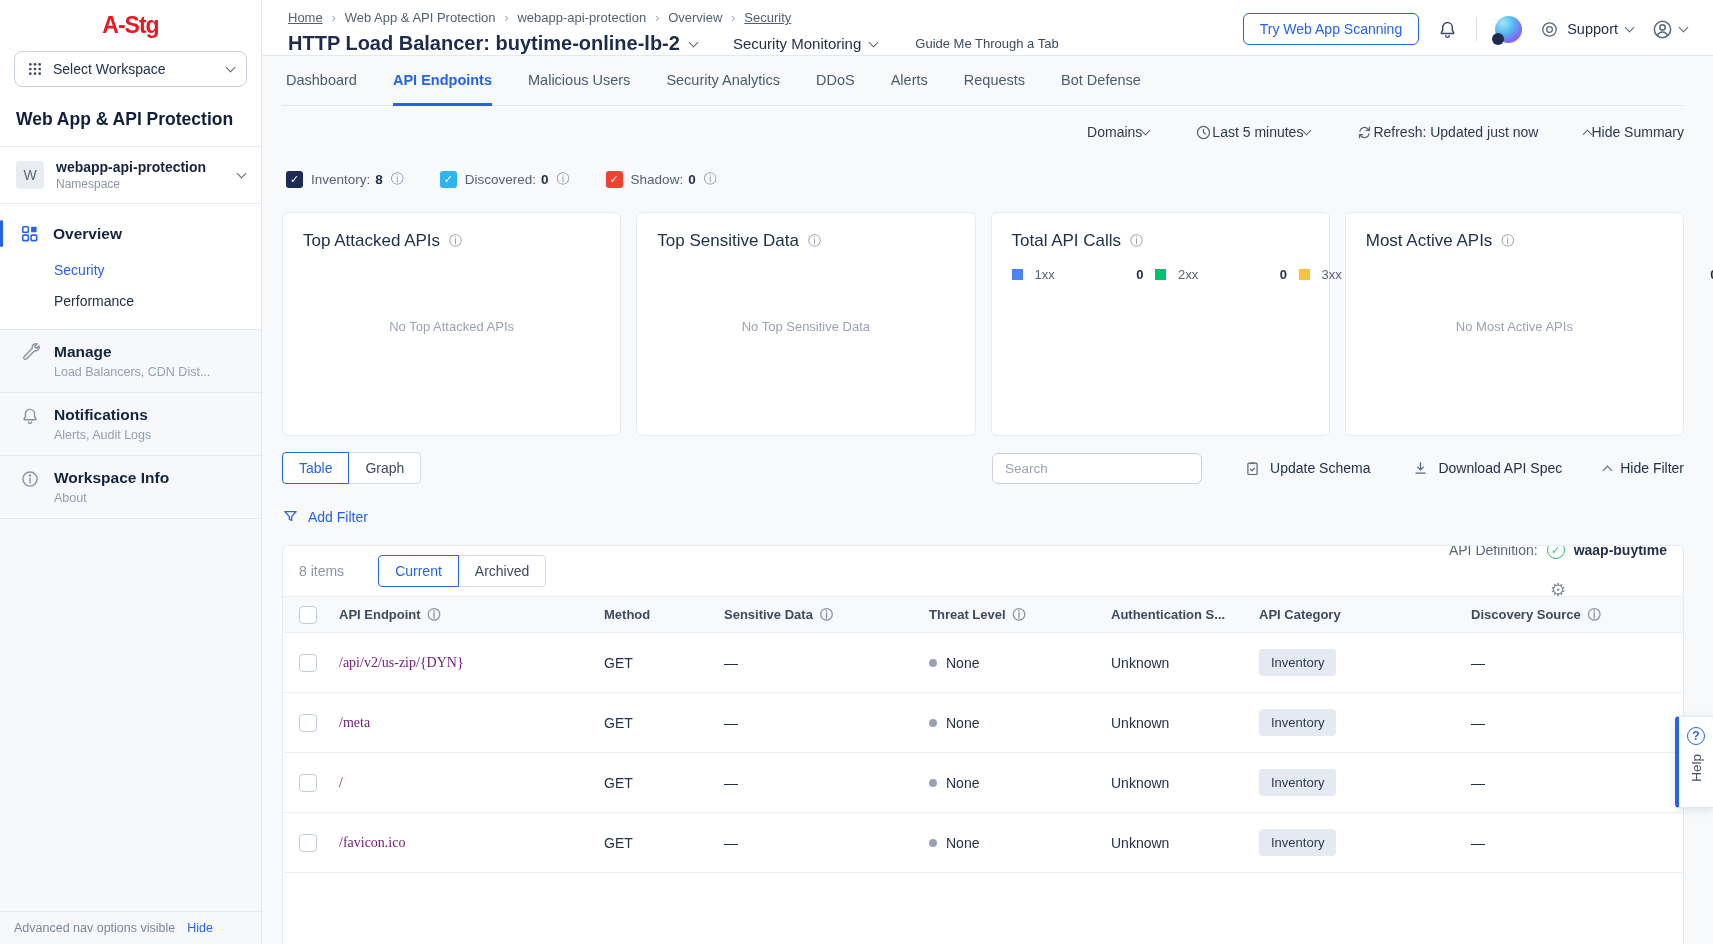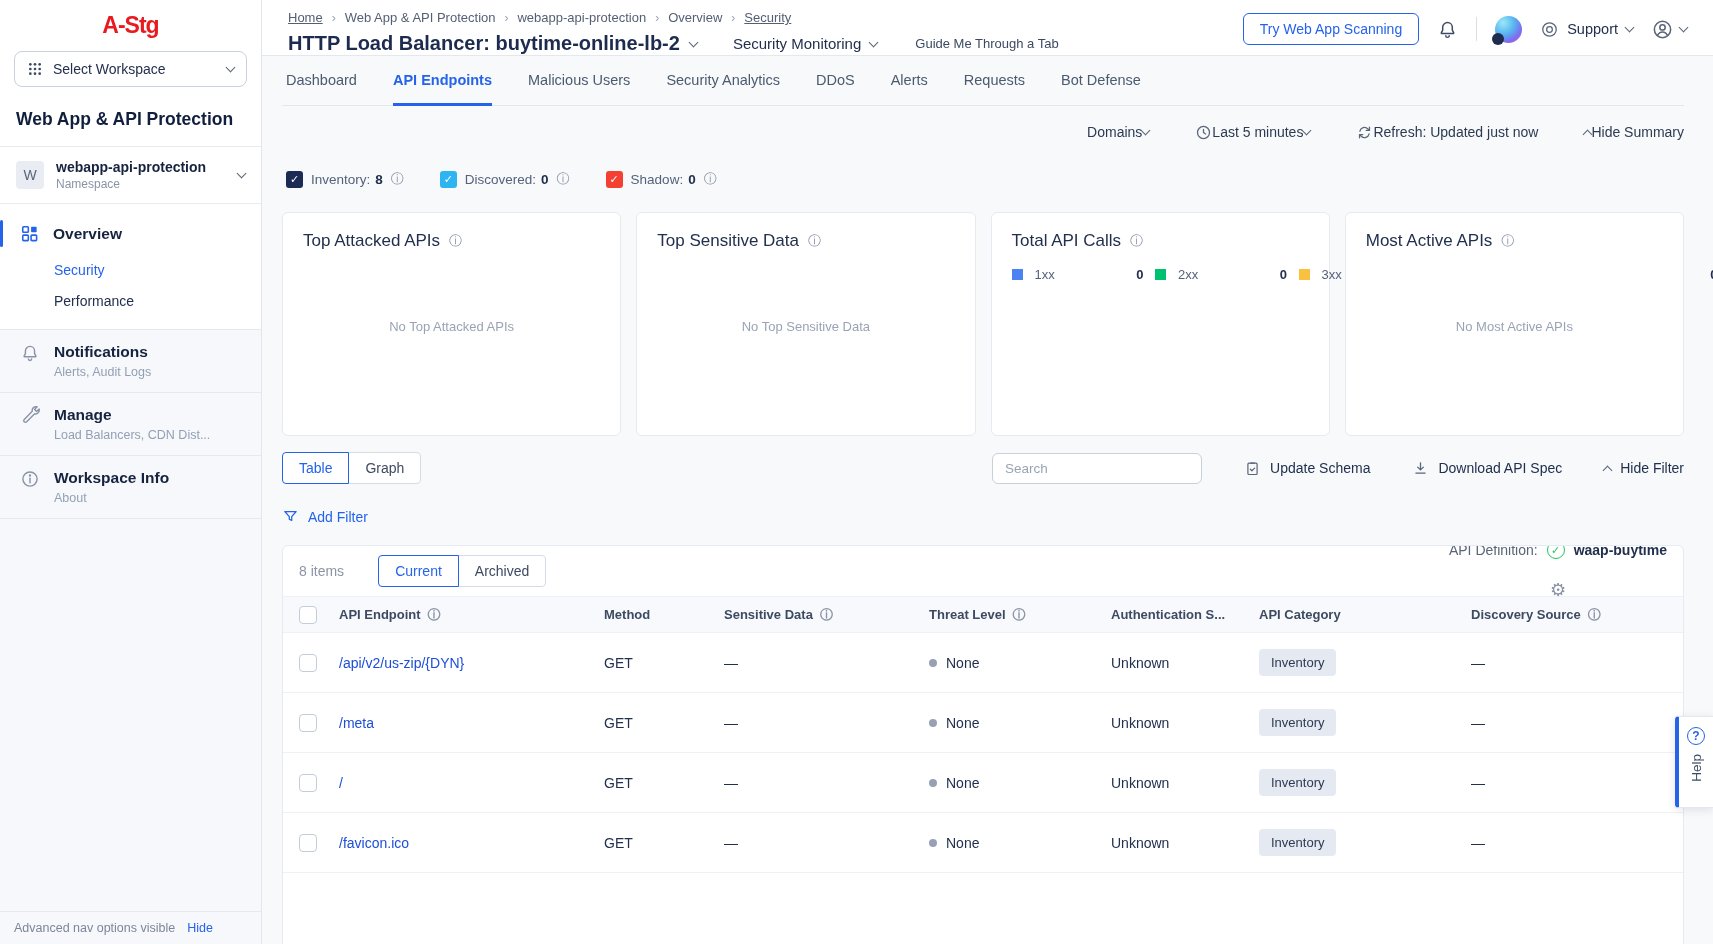--- a/index.html
+++ b/index.html
@@ -135,21 +135,21 @@
   .c-endpoint { flex:0 0 265px; }
   .c-method { flex:0 0 120px; }
   .c-sensitive { flex:0 0 205px; }
   .c-threat { flex:0 0 150px; }
   .c-auth { flex:0 0 148px;margin-left:32px; }
   .c-category { flex:0 0 212px; }
   .c-discovery { flex:0 0 222px;text-align:right; }
   .c-risk { flex:0 0 44px; overflow:visible; }
   .rowcb { width:18px; height:18px; border:1.5px solid #c3ccd9; border-radius:4px; background:#fff;
     display:inline-block; cursor:pointer; }
-  .link { color:#1d4ed8; text-decoration:none; cursor:pointer; }
+  .link { color:#701a75; text-decoration:none; cursor:pointer;font-family:Liberation Serif, serif; }
   .dot { width:8px; height:8px; border-radius:50%; background:#98a1b3; flex:0 0 8px; }
   .badge { background:#e5eaf2; color:#2c3a52; border-radius:4px; padding:6px 12px; font-size:13px; }
   .risk-badge { background:#e5e8ee; color:#22304e; border-radius:4px; padding:7px 12px; font-size:13px; }
 
   .help-tab { position:fixed; right:0; top:716px; width:38px; height:92px; background:#fff;
     border:1px solid #e3e7ee; border-left:4px solid #2563eb; border-right:none; border-radius:4px 0 0 4px;
     box-shadow:0 2px 8px rgba(30,43,77,.12); display:flex; flex-direction:column; align-items:center;
     padding-top:10px; gap:9px; cursor:pointer; z-index:5; }
   .q-circle { width:18px; height:18px; border:1.6px solid #2563eb; border-radius:50%; color:#2563eb;
     font-size:12px; font-weight:700; display:flex; align-items:center; justify-content:center; flex:0 0 18px; }
@@ -209,38 +209,38 @@
         </span>
         <span class="nav-label">Overview</span>
       </div>
       <div class="nav-sub active">Security</div>
       <div class="nav-sub">Performance</div>
     </div>
 
     <div class="gray-section">
       <span class="icon">
         <svg width="20" height="20" viewBox="0 0 24 24" fill="none" stroke="#8a93a6" stroke-width="1.7" stroke-linecap="round" stroke-linejoin="round">
+          <path d="M14.7 6.3a4.6 4.6 0 0 1 5.9-5.3l-3.1 3.1 2.4 2.4 3-3a4.6 4.6 0 0 1-5.3 5.9L8 19a2 2 0 1 1-2.9-2.9z"></path>
+        </svg>
+      </span>
+      <div>
+        <div class="g-label">Manage</div>
+        <div class="g-sub">Load Balancers, CDN Dist...</div>
+      </div>
+    </div>
+    <div class="gray-section">
+      <span class="icon">
+        <svg width="20" height="20" viewBox="0 0 24 24" fill="none" stroke="#8a93a6" stroke-width="1.7" stroke-linecap="round" stroke-linejoin="round">
           <path d="M12 4a5.5 5.5 0 0 0-5.5 5.5v3.2L5 15.5v1h14v-1l-1.5-2.8V9.5A5.5 5.5 0 0 0 12 4z"></path>
           <path d="M10 19a2 2 0 0 0 4 0"></path>
         </svg>
       </span>
       <div>
         <div class="g-label">Notifications</div>
         <div class="g-sub">Alerts, Audit Logs</div>
-      </div>
-    </div>
-    <div class="gray-section">
-      <span class="icon">
-        <svg width="20" height="20" viewBox="0 0 24 24" fill="none" stroke="#8a93a6" stroke-width="1.7" stroke-linecap="round" stroke-linejoin="round">
-          <path d="M14.7 6.3a4.6 4.6 0 0 1 5.9-5.3l-3.1 3.1 2.4 2.4 3-3a4.6 4.6 0 0 1-5.3 5.9L8 19a2 2 0 1 1-2.9-2.9z"></path>
-        </svg>
-      </span>
-      <div>
-        <div class="g-label">Manage</div>
-        <div class="g-sub">Load Balancers, CDN Dist...</div>
       </div>
     </div>
     <div class="gray-section">
       <span class="icon">
         <svg width="20" height="20" viewBox="0 0 24 24" fill="none" stroke="#8a93a6" stroke-width="1.7" stroke-linecap="round">
           <circle cx="12" cy="12" r="8.5"></circle>
             <line x1="12" y1="11" x2="12" y2="16.5"></line>
             <circle cx="12" cy="7.8" r="0.6" fill="#8a93a6"></circle>
         </svg>
       </span>

